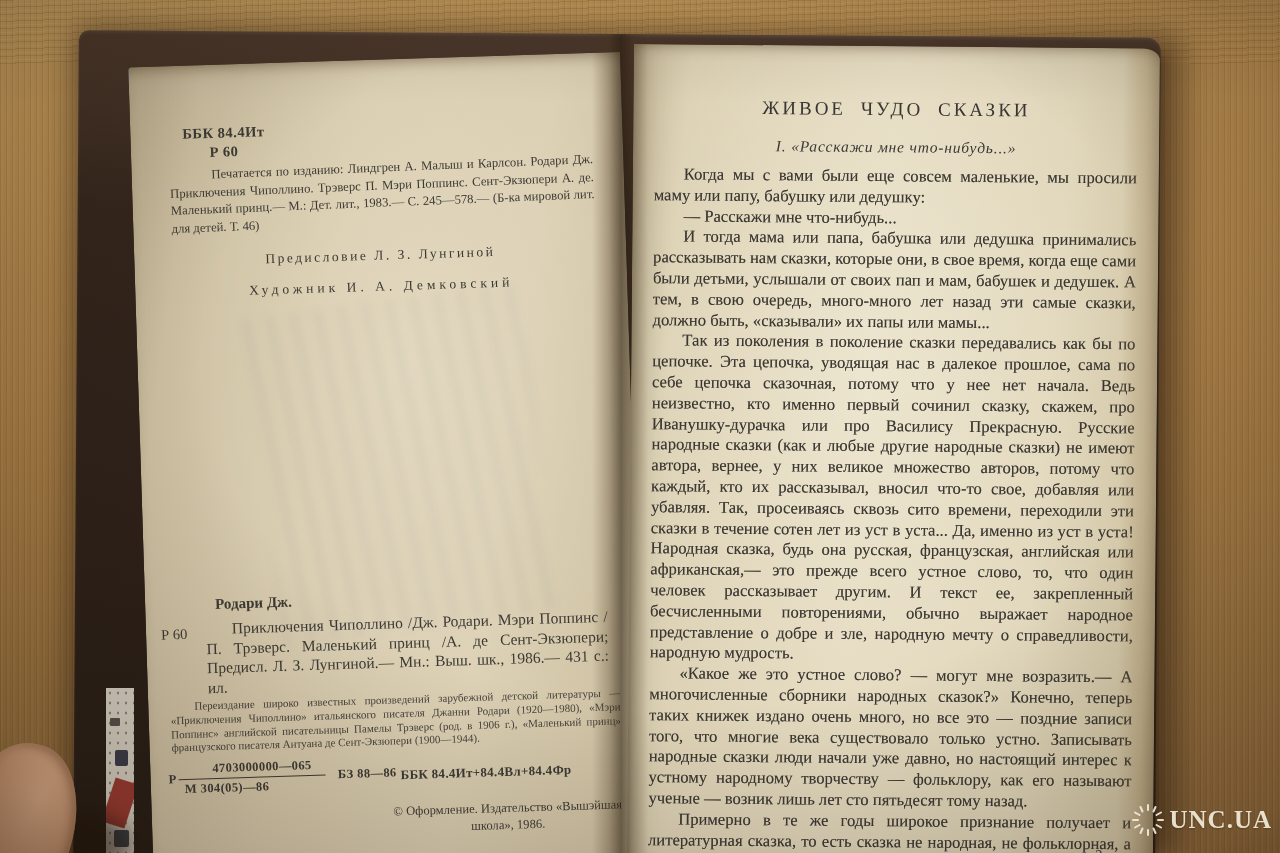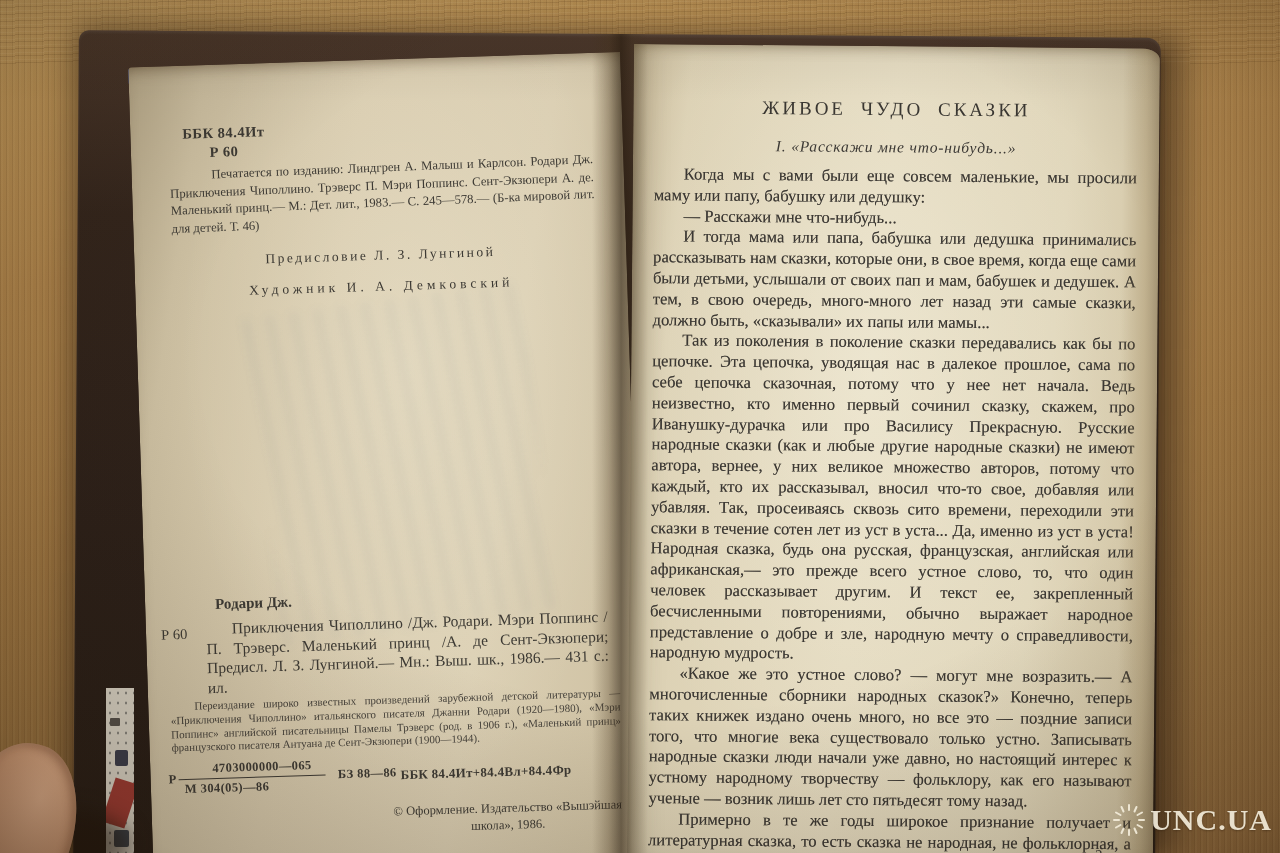--- a/index.html
+++ b/index.html
@@ -101,21 +101,21 @@
   
   .vignette{position:absolute;inset:0;pointer-events:none;
     background:
       radial-gradient(ellipse at 54% 42%,transparent 50%,rgba(35,22,8,.22) 88%,rgba(30,18,6,.38) 100%),
       linear-gradient(180deg,rgba(40,25,8,.10) 0%,transparent 12%);}
 
   
   .watermark{position:absolute;right:8px;bottom:16px;display:flex;align-items:center;gap:4px;
     color:#f3ecda;opacity:.92;}
   .watermark .wm-text{font-family:"Liberation Serif","DejaVu Serif",serif;
-    font-weight:700;font-size:30px;letter-spacing:1px;text-shadow:0 1px 2px rgba(40,25,10,.4);}
+    font-weight:700;font-size:25px;letter-spacing:1px;text-shadow:0 1px 2px rgba(40,25,10,.4);}
 </style>
 </head>
 <body>
 
 <div class="scene">
 
   <div class="wood"></div>
   <div class="wood-top"></div>
 
   <div class="book-shadow"></div>

